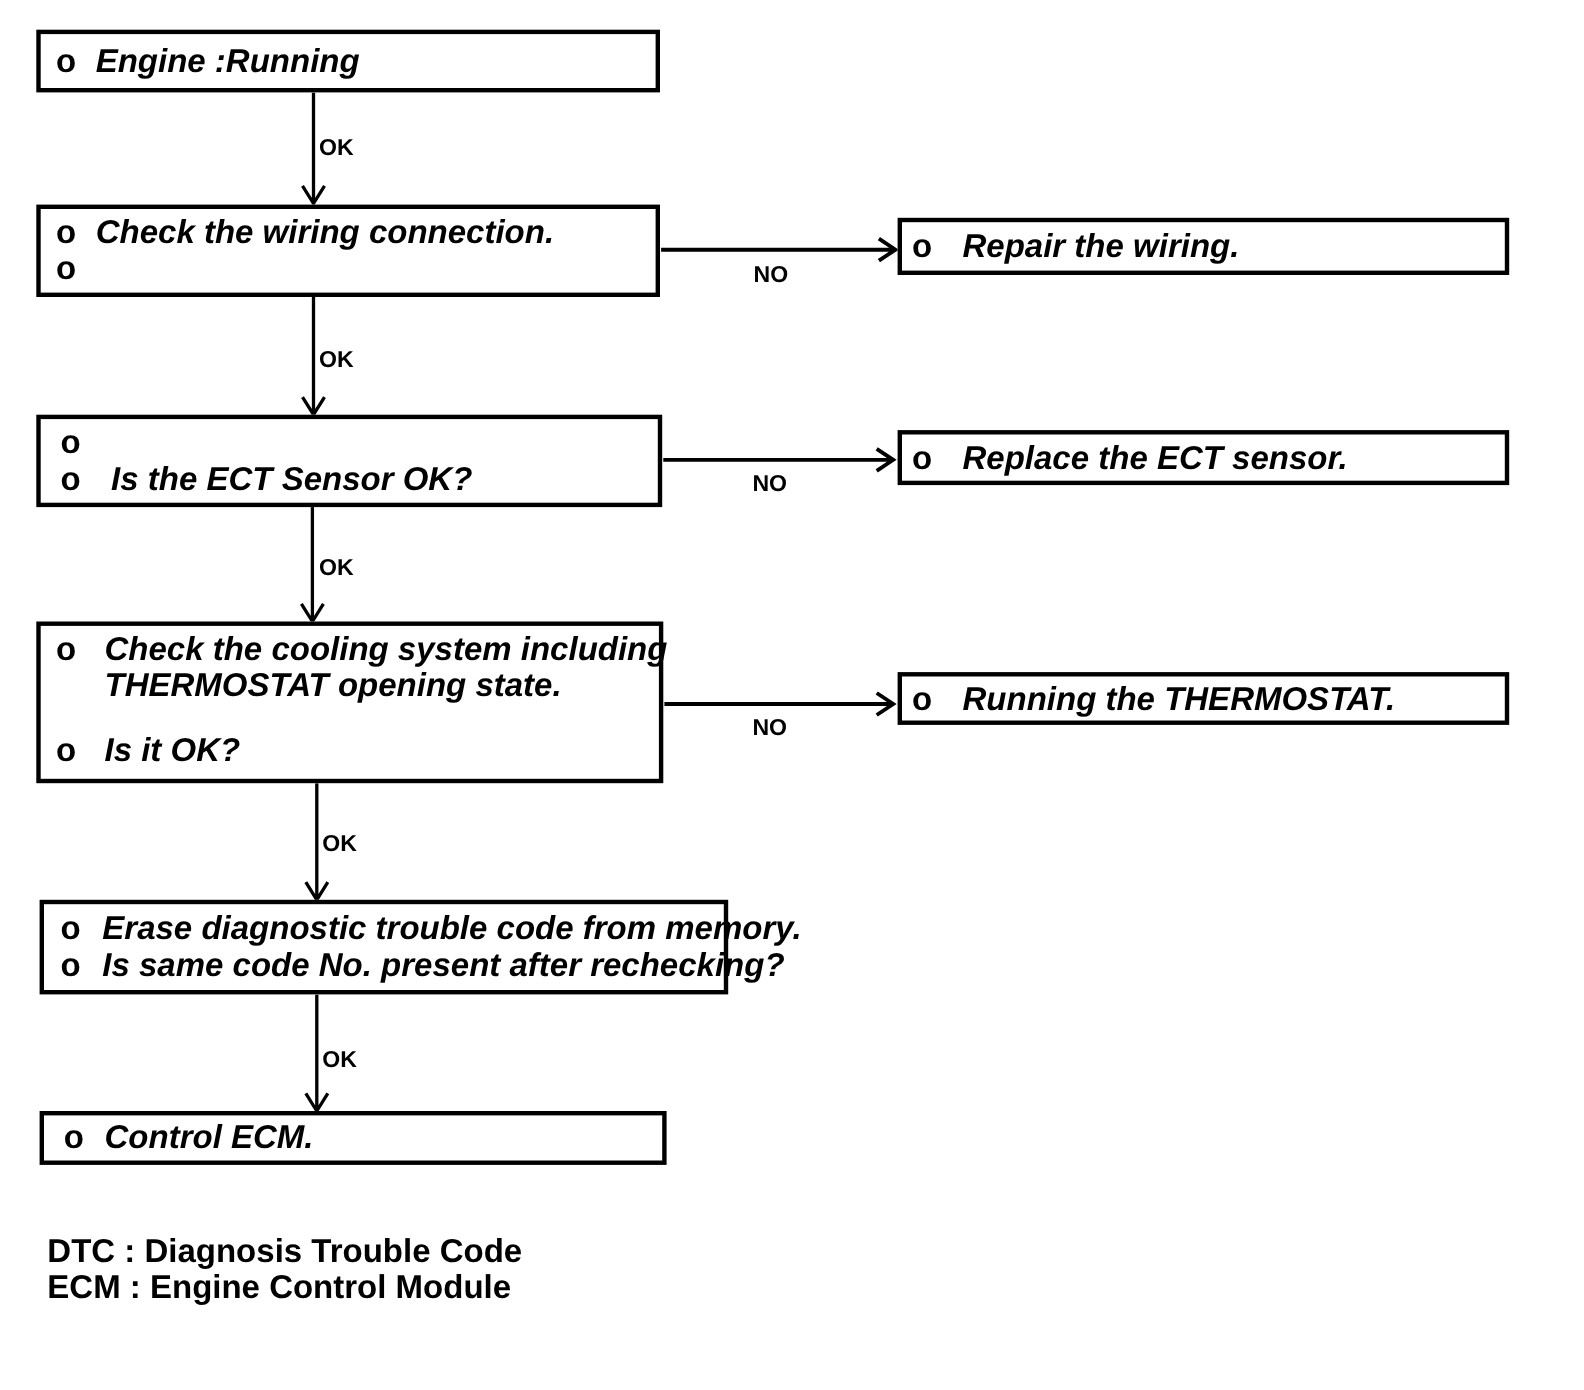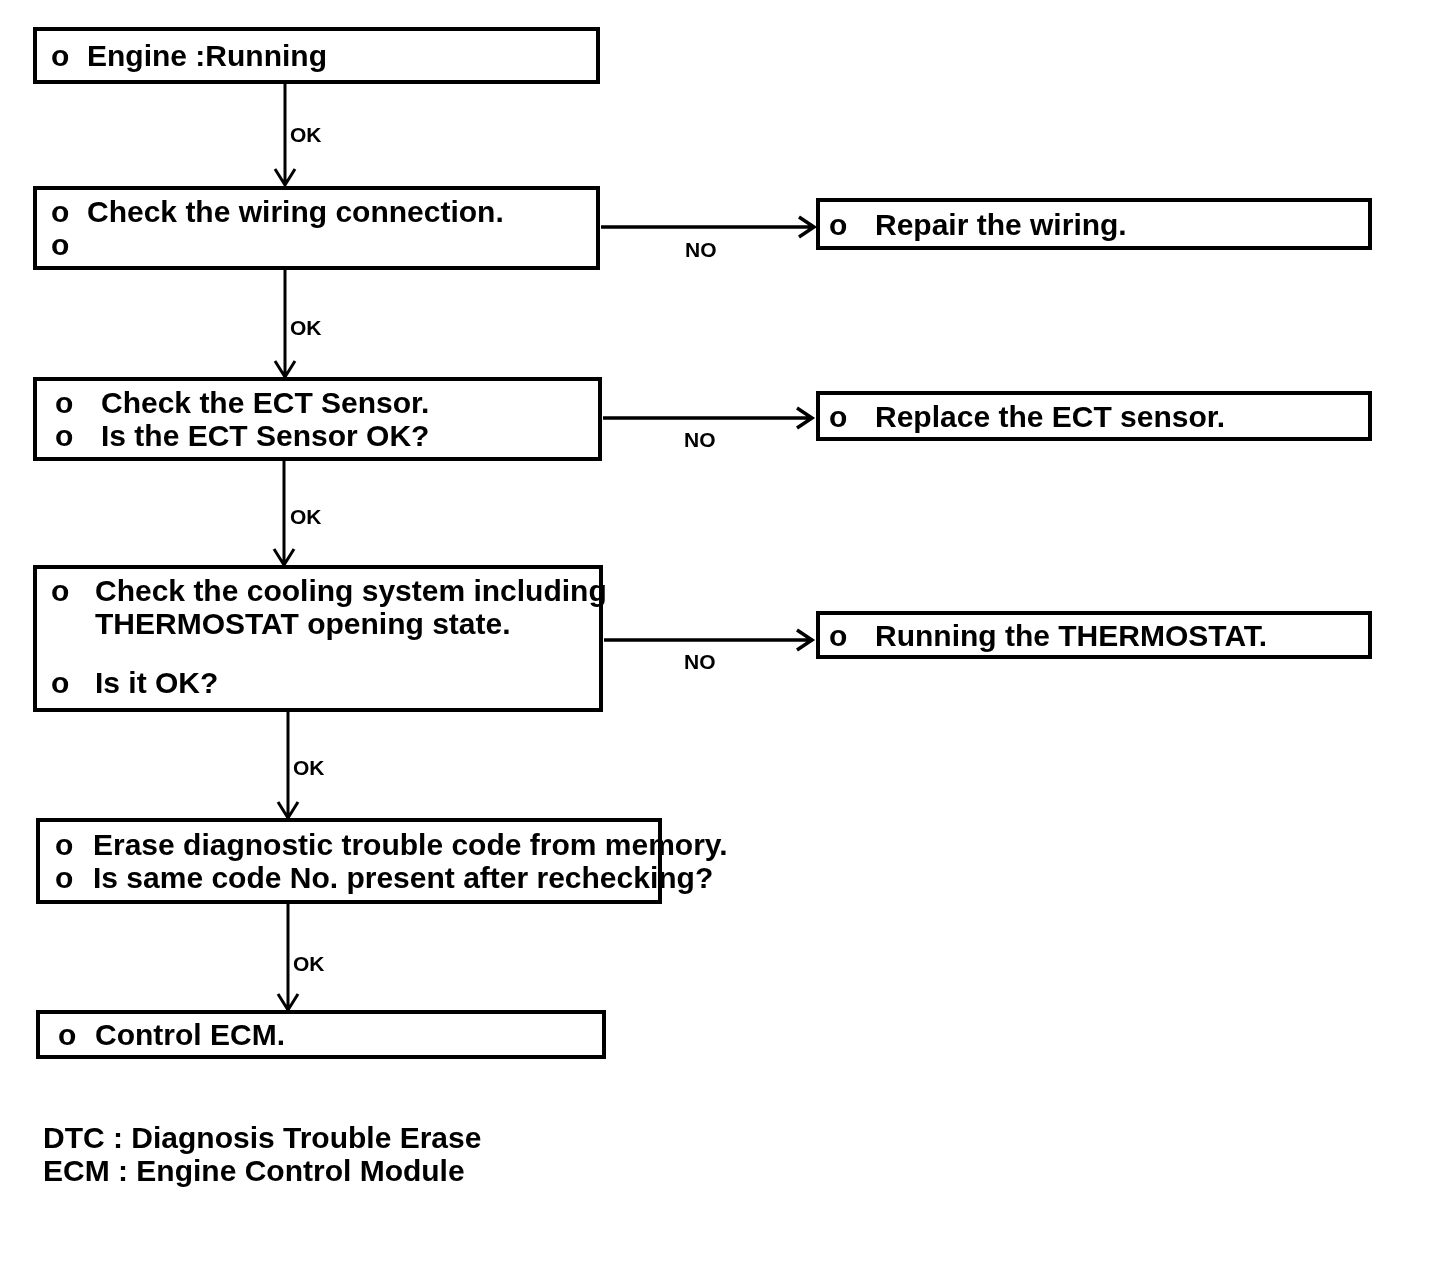--- a/index.html
+++ b/index.html
@@ -29,21 +29,21 @@
     border: 4px solid #000000;
     display: flex;
     flex-direction: column;
     justify-content: center;
     font-size: 30px;
     line-height: 33px;
     padding-left: 14px;
   }
   .row { display: flex; align-items: flex-start; }
   .bullet { flex: 0 0 36px; }
-  .text { white-space: nowrap; }
+  .text { white-space: nowrap; font-style: italic; }
 
   
   .box.b3 { padding-left: 18px; }
   .box.b3 .bullet { flex-basis: 46px; }
   .box.b4 { justify-content: flex-start; padding-top: 5px; }
   .box.b4 .bullet { flex-basis: 44px; }
   .box.b4 .spacer { height: 26px; }
   .box.b5 { padding-left: 15px; }
   .box.b5 .bullet { flex-basis: 38px; }
   .box.b6 { padding-left: 18px; }
@@ -97,21 +97,20 @@
       <span class="text">Check the wiring connection.</span>
     </div>
     <div class="row">
       <span class="bullet">o</span>
     </div>
   </div>
 
   <div class="box b3" style="left:33px; top:377px; width:569px; height:84px;">
     <div class="row">
       <span class="bullet">o</span>
-      <span class="text">Check the ECT Sensor.</span>
     </div>
     <div class="row">
       <span class="bullet">o</span>
       <span class="text">Is the ECT Sensor OK?</span>
     </div>
   </div>
 
   <div class="box b4" style="left:33px; top:565px; width:570px; height:147px;">
     <div class="row">
       <span class="bullet">o</span>
@@ -170,17 +169,17 @@
   <div class="edge-label" style="left:290px; top:311px;">OK</div>
   <div class="edge-label" style="left:290px; top:500px;">OK</div>
   <div class="edge-label" style="left:293px; top:751px;">OK</div>
   <div class="edge-label" style="left:293px; top:947px;">OK</div>
 
   <div class="edge-label" style="left:685px; top:233px;">NO</div>
   <div class="edge-label" style="left:684px; top:423px;">NO</div>
   <div class="edge-label" style="left:684px; top:645px;">NO</div>
 
   <div id="legend">
-    <div>DTC : Diagnosis Trouble Erase</div>
+    <div>DTC : Diagnosis Trouble Code</div>
     <div>ECM : Engine Control Module</div>
   </div>
 
 </div>
 
 </body></html>

